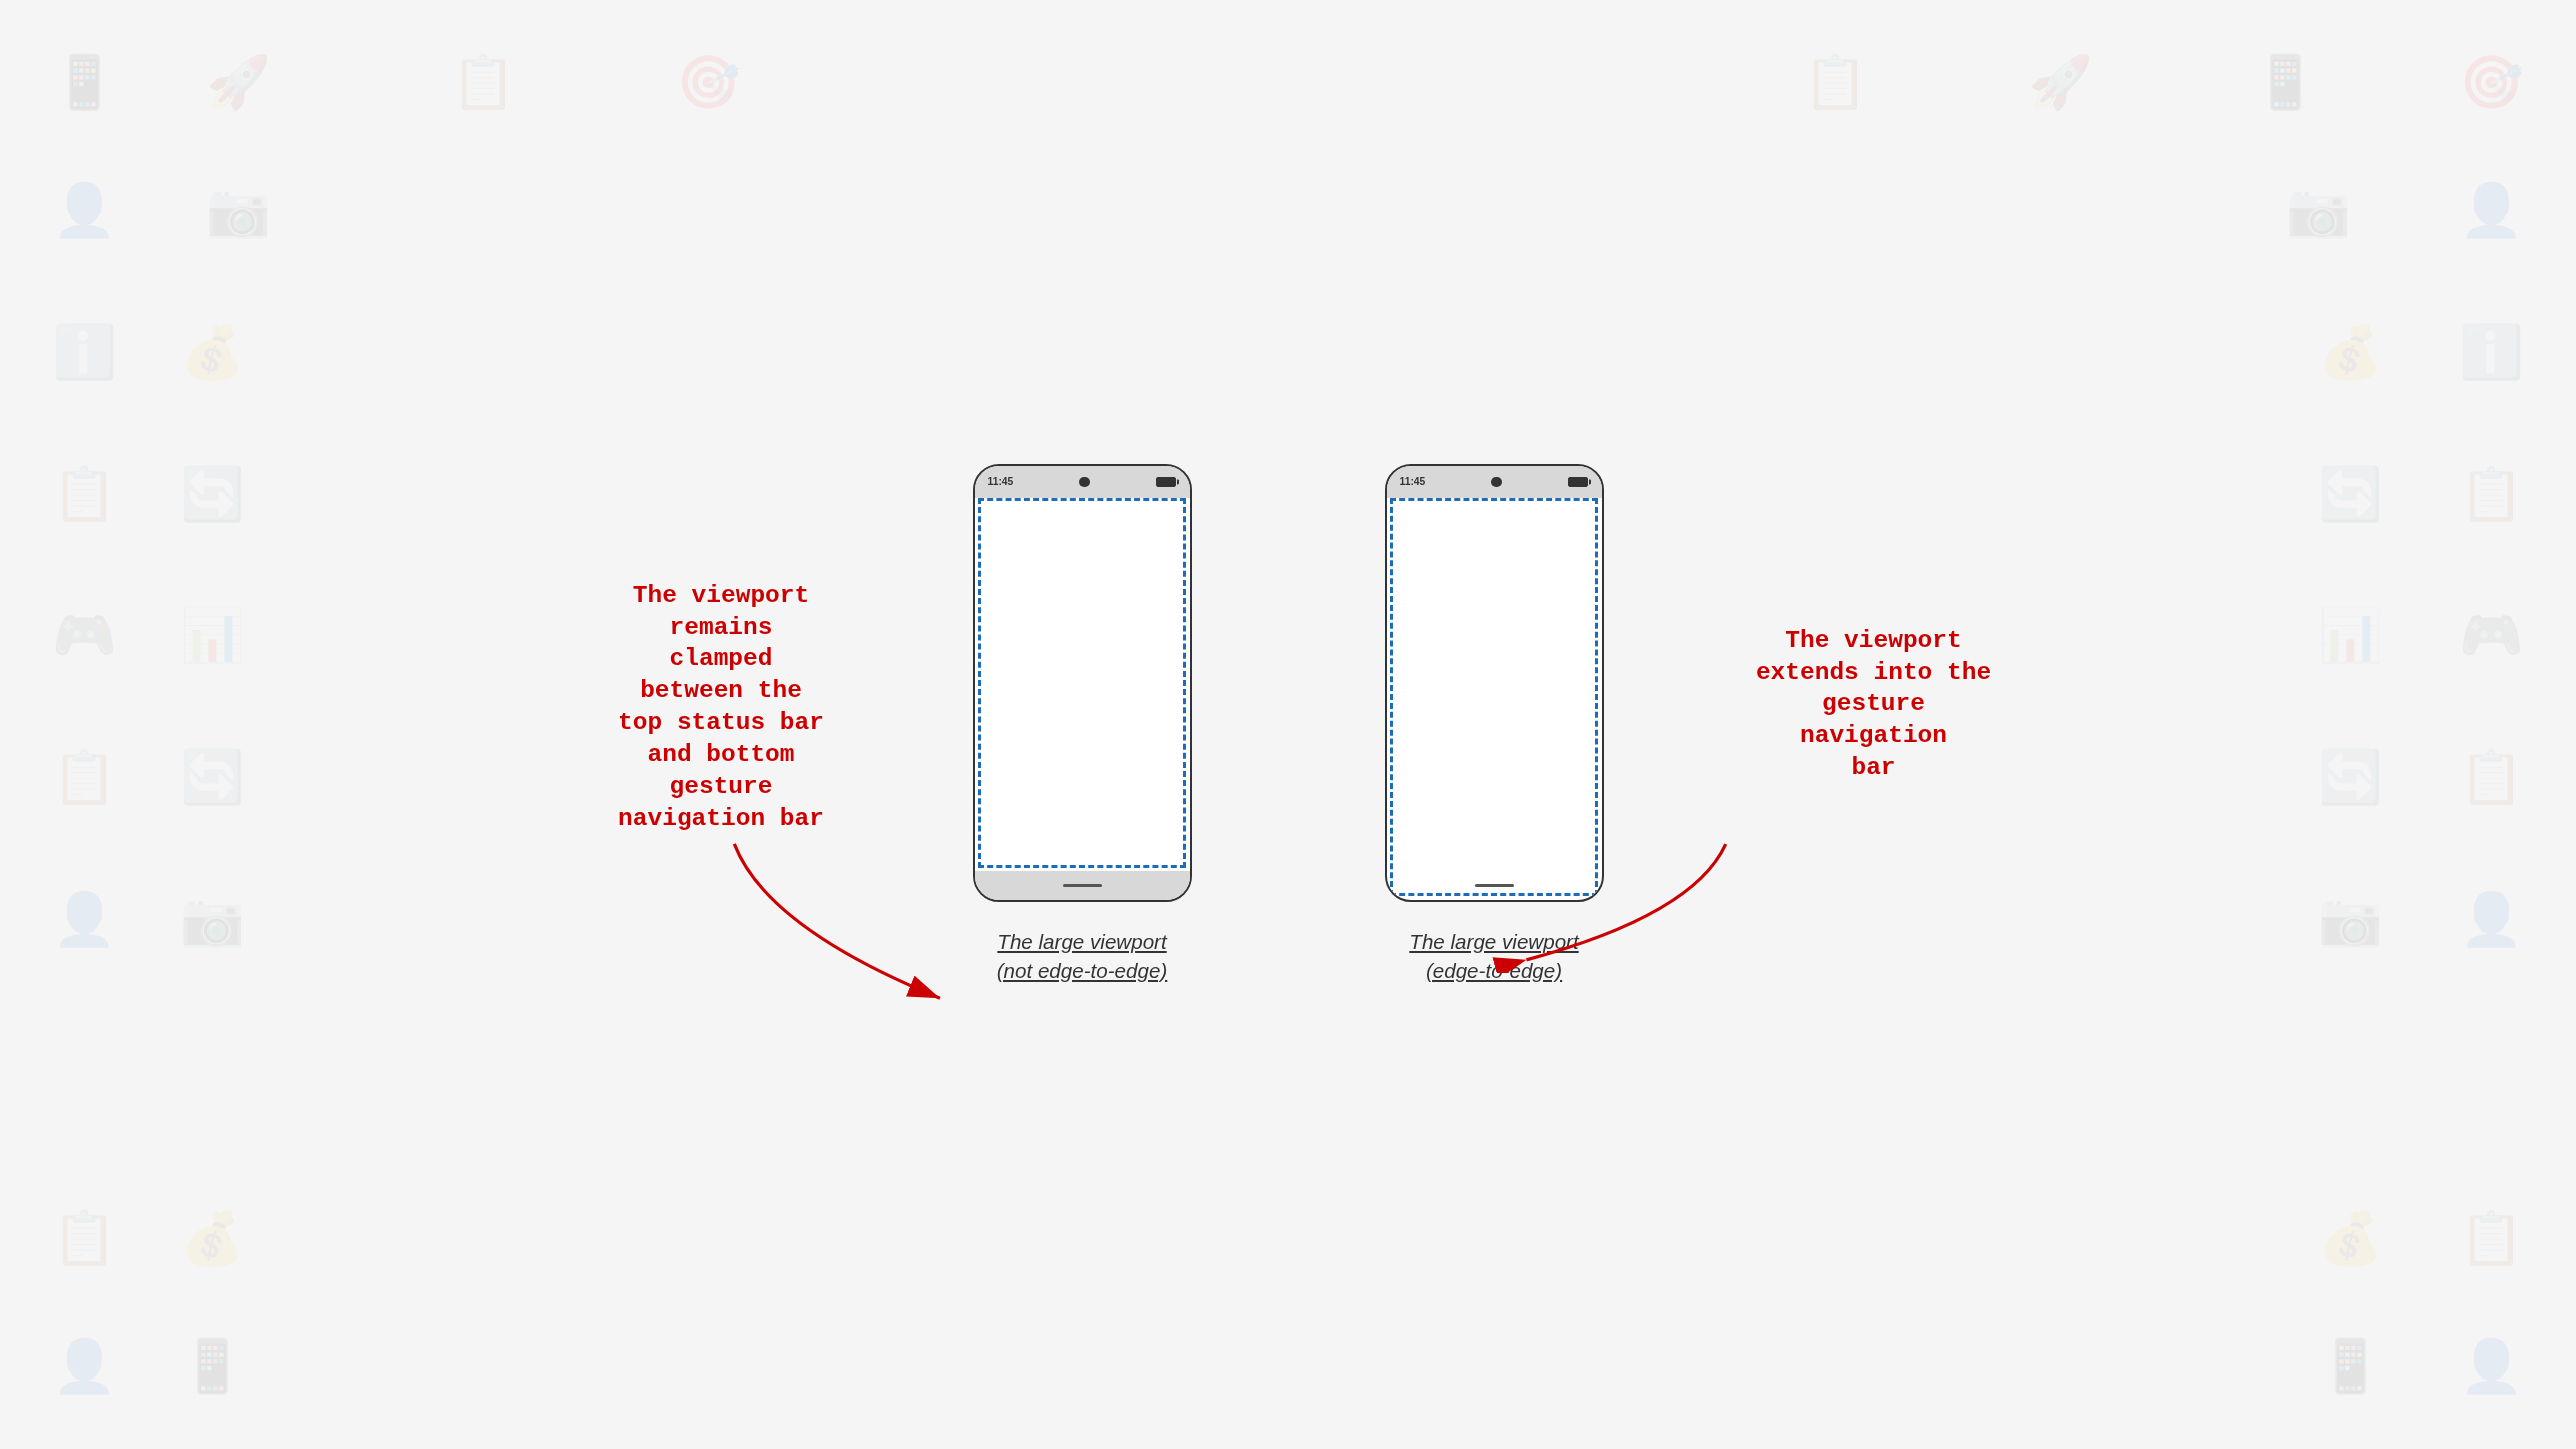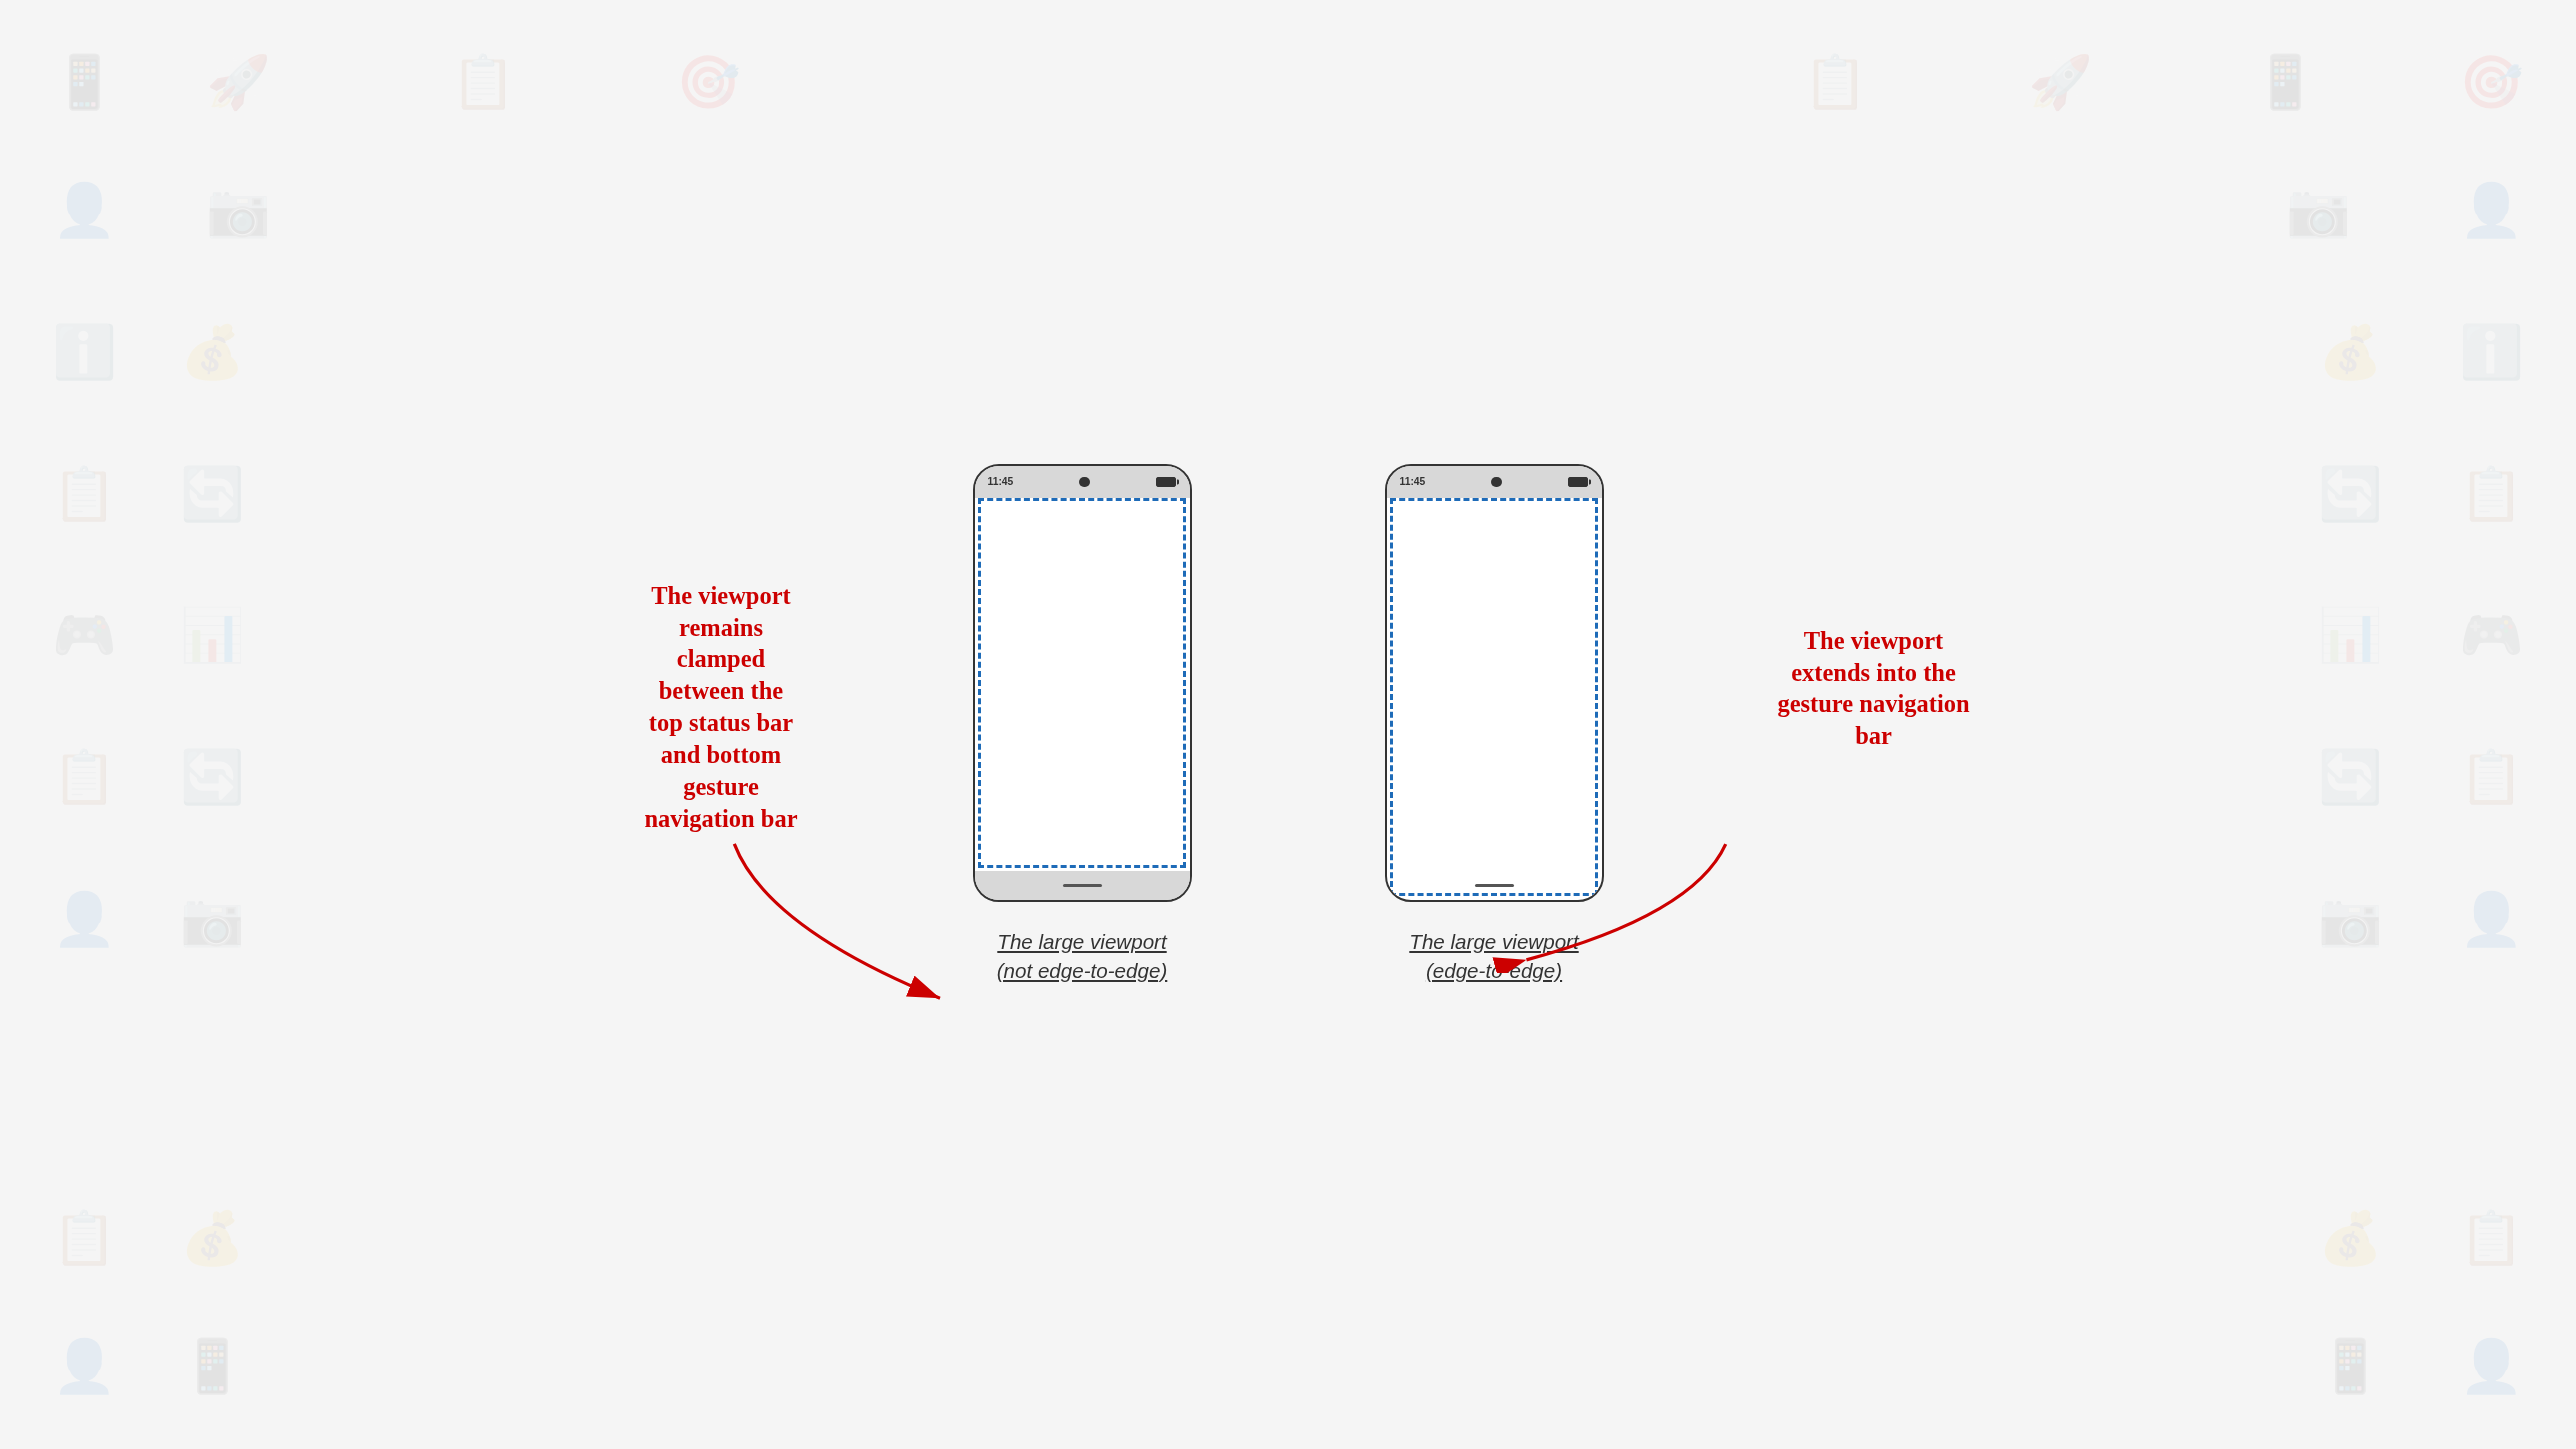--- a/index.html
+++ b/index.html
@@ -158,21 +158,21 @@
       font-size: 20.6px;
       text-align: center;
       color: #333;
       line-height: 1.4;
       text-decoration: underline;
     }
 
     
     .annotation {
       position: absolute;
-      font-family: Liberation Serif, serif;
+      font-family: Liberation Mono, monospace;
       font-size: 24.5px;
       font-weight: bold;
       color: #cc0000;
       text-align: center;
       line-height: 1.3;
     }
 
     .annotation-left {
       left: -374px;
       top: 116px;

